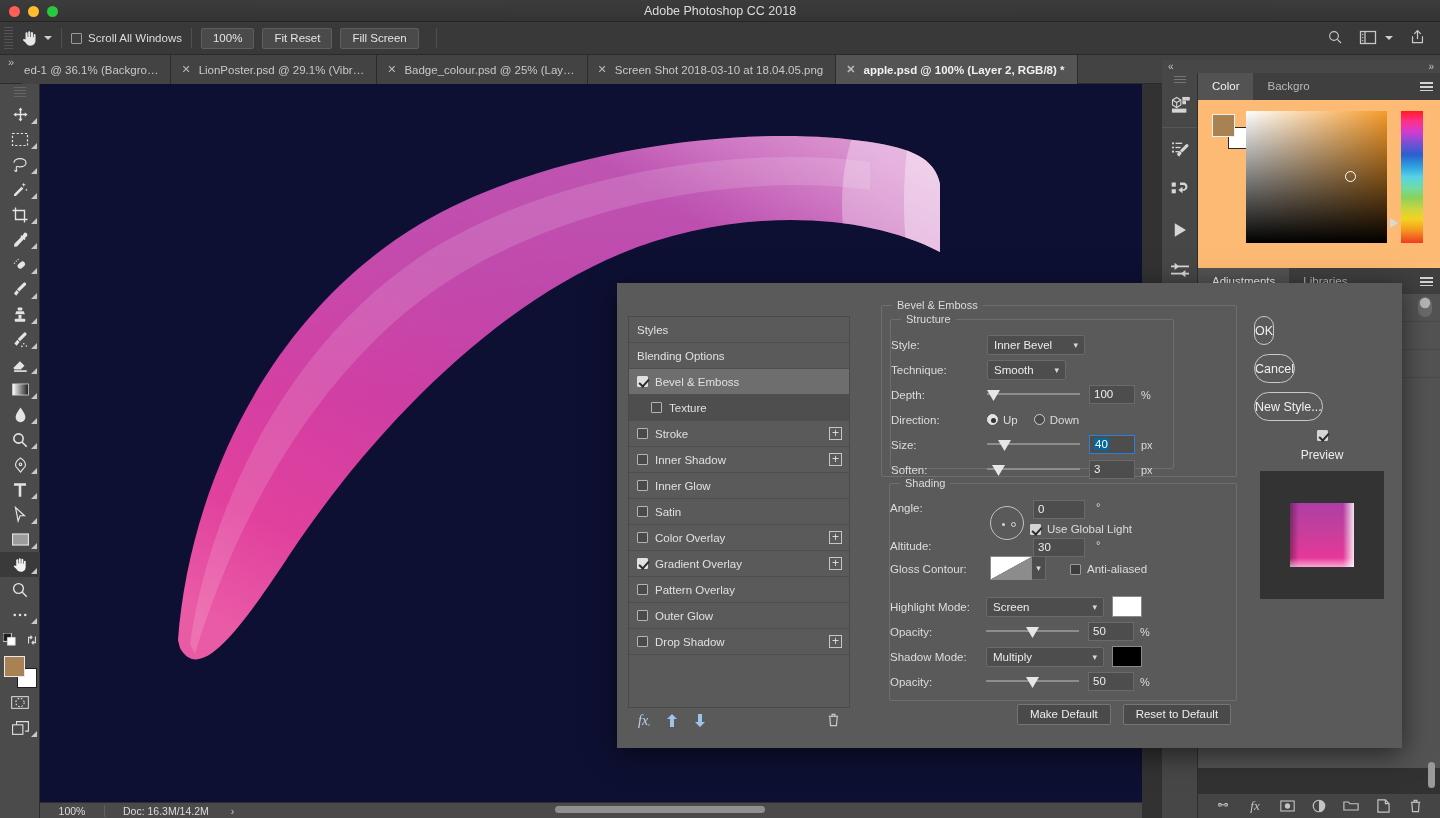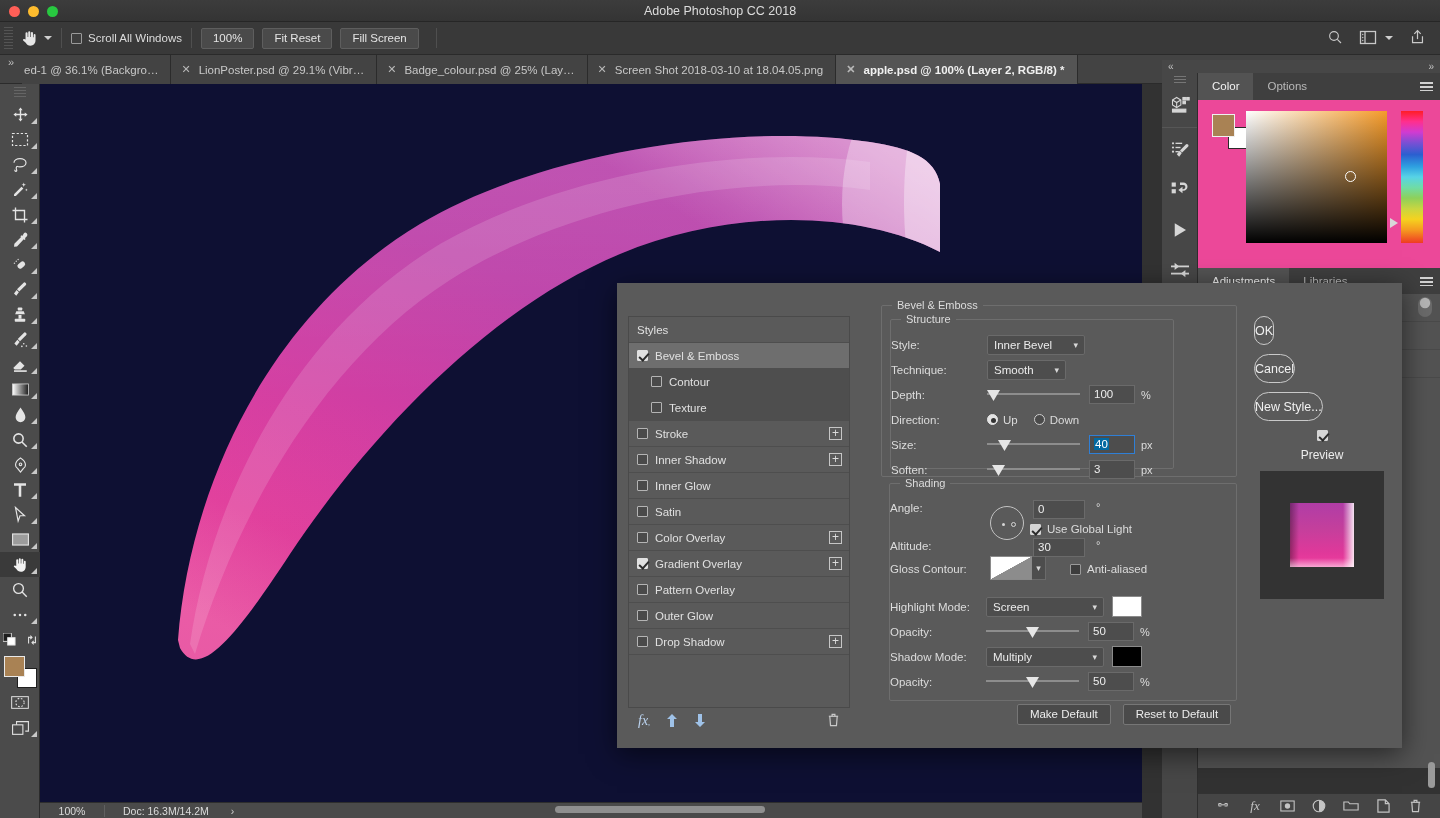--- a/index.html
+++ b/index.html
@@ -120,21 +120,21 @@
   .dockstrip {
     position: absolute; top: 73px; left: 1162px; width: 36px; height: 745px;
     background: #474747; border-right:1px solid #2e2e2e;
   }
   .dgrip { width:12px;height:8px;margin:3px auto 1px;
            background:repeating-linear-gradient(to bottom,#8a8a8a 0 1px,transparent 1px 3px); opacity:.7;}
   .dicon { width:36px;height:40px;display:flex;align-items:center;justify-content:center;}
   .dsep { height:1px;background:#565656;margin:2px 0;}
 
   
-  .rpanel { position: absolute; left: 1198px; width: 242px; background: #ec4899; }
+  .rpanel { position: absolute; left: 1198px; width: 242px; background: #fdba74; }
   .panel-header {
     position: absolute; top: 60px; left: 1162px; width: 278px; height: 13px;
     background:#474747; display:flex; align-items:center; justify-content:space-between;
     padding: 0 6px; font-size:10px; color:#c2c2c2;
   }
   .color-panel { top: 73px; height: 202px; }
   .tabrow { display:flex; height: 27px; background:#3f3f3f; position:relative; }
   .ptab { padding: 0 14px; height:27px; line-height:27px; font-size:11.5px; color:#b9b9b9; }
   .ptab.active { background:#535353; color:#f2f2f2; }
   .pmenu { margin-left:auto; width:28px; display:flex; align-items:center; justify-content:center; }
@@ -673,21 +673,21 @@
   </div>
 
   <div class="panel-header">
     <span>«</span>
     <span>»</span>
   </div>
 
   <div class="rpanel color-panel">
     <div class="tabrow">
       <div class="ptab active">Color</div>
-      <div class="ptab">Options</div>
+      <div class="ptab">Backgro</div>
       <div class="pmenu">
           <i></i>
         </div>
     </div>
     <div class="color-body">
       <div class="cp-fgbg">
         <div class="bg"></div>
         <div class="fg"></div>
       </div>
       <div class="cp-field">
@@ -788,27 +788,26 @@
     </span>
   </div>
 
   <div class="dialog">
     <div class="dlg-body">
 
       <div class="styles-list">
         <div class="sl-item">
           <span>Styles</span>
         </div>
+        <div class="sl-item">
+          <span>Blending Options</span>
+        </div>
         <div class="sl-item sel">
           <span class="sl-cb on"></span>
           <span>Bevel &amp; Emboss</span>
-        </div>
-        <div class="sl-item sub">
-          <span class="sl-cb"></span>
-          <span>Contour</span>
         </div>
         <div class="sl-item sub">
           <span class="sl-cb"></span>
           <span>Texture</span>
         </div>
         <div class="sl-item">
           <span class="sl-cb"></span>
           <span>Stroke</span>
           <span class="sl-plus">+</span>
         </div>

